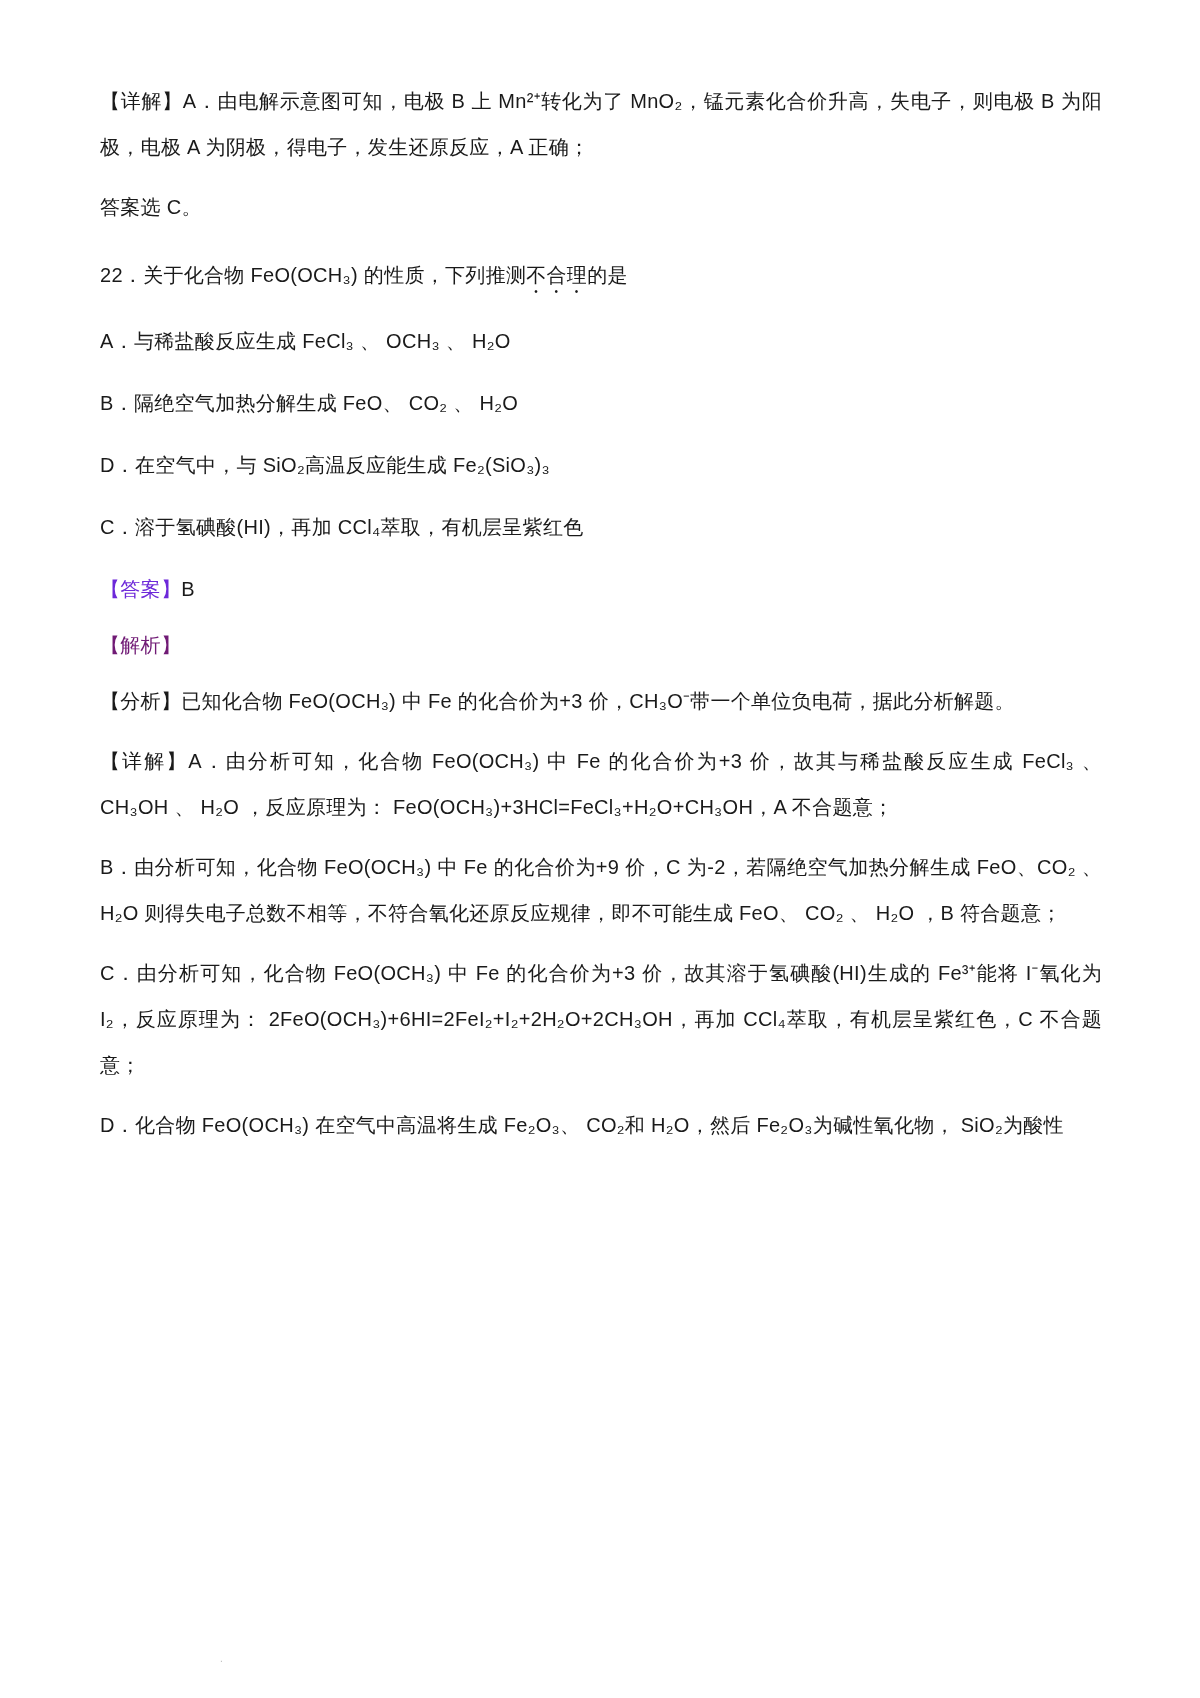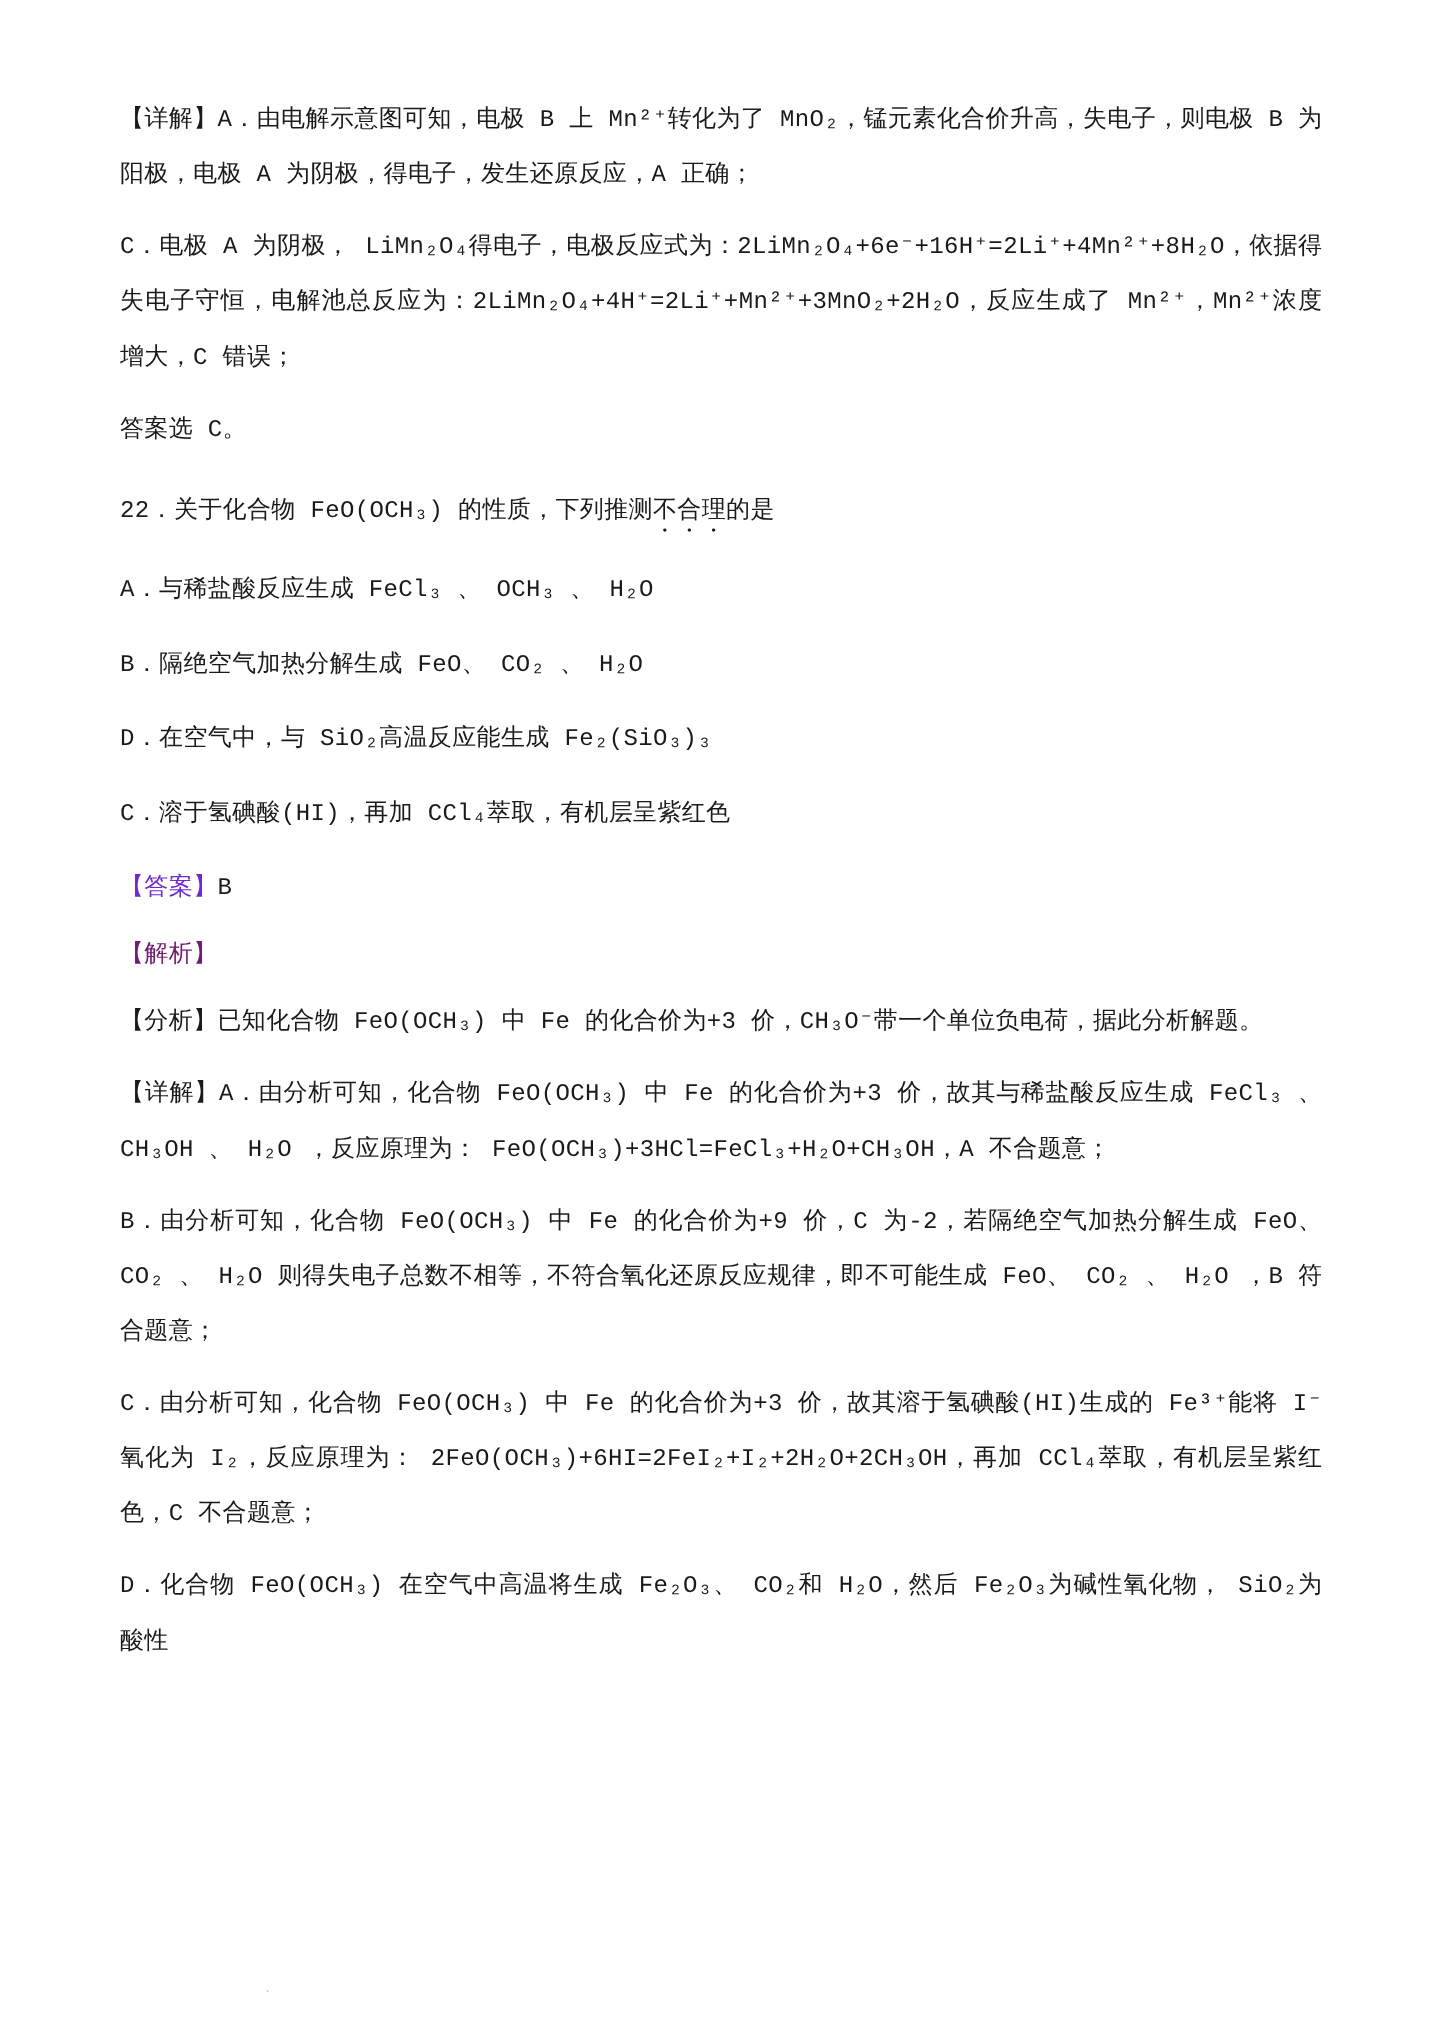--- a/index.html
+++ b/index.html
@@ -8,21 +8,21 @@
     background: #ffffff;
   }
   .page {
     position: relative;
     width: 1200px;
     min-height: 1698px;
     margin: 0 auto;
     background: #ffffff;
     box-sizing: border-box;
     padding: 78px 98px 60px 100px;
-    font-family: Liberation Mono, monospace;
+    font-family: Liberation Sans, sans-serif;
     font-size: 20px;
     color: #1a1a1a;
     line-height: 2.3;
   }
   .para {
     margin: 0 0 14px 0;
     text-align: justify;
     letter-spacing: 0.3px;
   }
   .para.tight {
@@ -55,21 +55,20 @@
     font-size: 10px;
     color: #bbbbbb;
   }
 </style>
 </head>
 <body>
 
 <div class="page">
 
   <p class="para">【详解】A．由电解示意图可知，电极 B 上 Mn²⁺转化为了 MnO₂，锰元素化合价升高，失电子，则电极 B 为阳极，电极 A 为阴极，得电子，发生还原反应，A 正确；</p>
-  <p class="para">C．电极 A 为阴极， LiMn₂O₄得电子，电极反应式为：2LiMn₂O₄+6e⁻+16H⁺=2Li⁺+4Mn²⁺+8H₂O，依据得失电子守恒，电解池总反应为：2LiMn₂O₄+4H⁺=2Li⁺+Mn²⁺+3MnO₂+2H₂O，反应生成了 Mn²⁺，Mn²⁺浓度增大，C 错误；</p>
   <p class="para tight">答案选 C。</p>
 
   <p class="para question"><span>22．关于化合物 FeO(OCH₃) 的性质，下列推测</span><span class="emph">不合理</span><span>的是</span></p>
 
   <p class="para option">A．与稀盐酸反应生成 FeCl₃ 、 OCH₃ 、 H₂O</p>
   <p class="para option">B．隔绝空气加热分解生成 FeO、 CO₂ 、 H₂O</p>
   <p class="para option">D．在空气中，与 SiO₂高温反应能生成 Fe₂(SiO₃)₃</p>
   <p class="para option">C．溶于氢碘酸(HI)，再加 CCl₄萃取，有机层呈紫红色</p>
 
   <p class="para answer-line"><span class="accent" style="color: #6d28d9;">【答案】</span><span>B</span></p>

